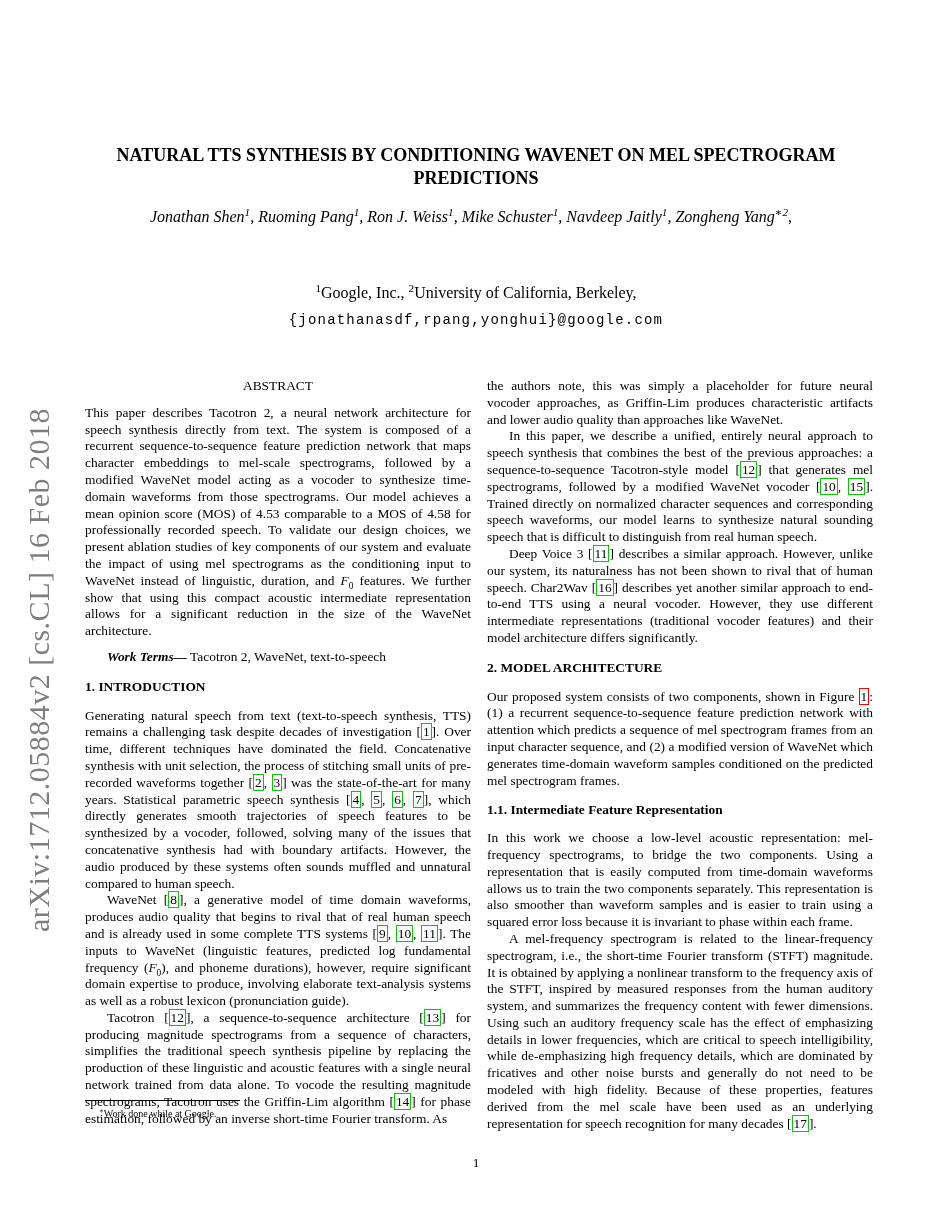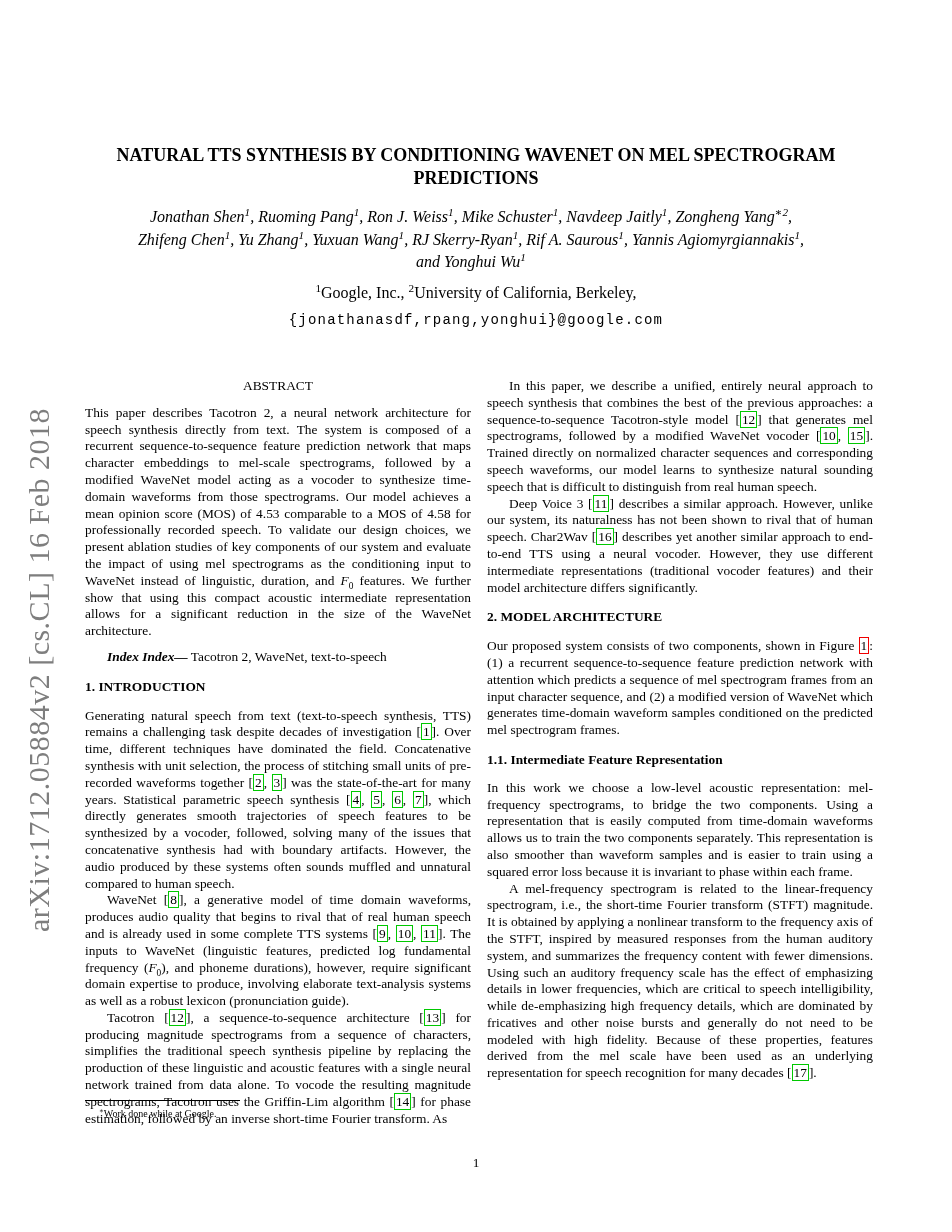--- a/index.html
+++ b/index.html
@@ -57,38 +57,37 @@
 <body>
 
 <div class="page">
 
   <div class="stamp">arXiv:1712.05884v2  [cs.CL]  16 Feb 2018</div>
 
   <div class="title">NATURAL TTS SYNTHESIS BY CONDITIONING WAVENET ON MEL SPECTROGRAM PREDICTIONS</div>
 
   <div class="authors">
     <div>Jonathan Shen<sup>1</sup>, Ruoming Pang<sup>1</sup>, Ron J. Weiss<sup>1</sup>, Mike Schuster<sup>1</sup>, Navdeep Jaitly<sup>1</sup>, Zongheng Yang<sup>∗2</sup>,</div>
-    <div>Zhifeng Chen<sup>1</sup>, Yu Zhang<sup>1</sup>, Yuxuan Wang<sup>1</sup>, RJ Skerry-Ryan<sup>1</sup>, Rif A. Saurous<sup>1</sup>, Yannis Agiomyrgiannakis<sup>1</sup>,</div>
-    <div>and Yonghui Wu<sup>1</sup></div>
   </div>
 
   <div class="affil"><sup>1</sup>Google, Inc., <sup>2</sup>University of California, Berkeley,</div>
   <div class="email">{jonathanasdf,rpang,yonghui}@google.com</div>
 
   <div class="col col-left">
     <div class="h-abstract">ABSTRACT</div>
     <p>This paper describes Tacotron 2, a neural network architecture for speech synthesis directly from text. The system is composed of a recurrent sequence-to-sequence feature prediction network that maps character embeddings to mel-scale spectrograms, followed by a modified WaveNet model acting as a vocoder to synthesize time-domain waveforms from those spectrograms. Our model achieves a mean opinion score (MOS) of 4.53 comparable to a MOS of 4.58 for professionally recorded speech. To validate our design choices, we present ablation studies of key components of our system and evaluate the impact of using mel spectrograms as the conditioning input to WaveNet instead of linguistic, duration, and <em>F</em><sub>0</sub> features. We further show that using this compact acoustic intermediate representation allows for a significant reduction in the size of the WaveNet architecture.</p>
-    <p class="index-line"><span class="index-label">Index Index—</span><span> Tacotron 2, WaveNet, text-to-speech</span></p>
+    <p class="index-line"><span class="index-label">Work Terms—</span><span> Tacotron 2, WaveNet, text-to-speech</span></p>
     <div class="sec-heading">1. INTRODUCTION</div>
     <p>Generating natural speech from text (text-to-speech synthesis, TTS) remains a challenging task despite decades of investigation [<span class="cbox g">1</span>]. Over time, different techniques have dominated the field. Concatenative synthesis with unit selection, the process of stitching small units of pre-recorded waveforms together [<span class="cbox g">2</span>, <span class="cbox g">3</span>] was the state-of-the-art for many years. Statistical parametric speech synthesis [<span class="cbox g">4</span>, <span class="cbox g">5</span>, <span class="cbox g">6</span>, <span class="cbox g">7</span>], which directly generates smooth trajectories of speech features to be synthesized by a vocoder, followed, solving many of the issues that concatenative synthesis had with boundary artifacts. However, the audio produced by these systems often sounds muffled and unnatural compared to human speech.</p>
     <p class="indent">WaveNet [<span class="cbox g">8</span>], a generative model of time domain waveforms, produces audio quality that begins to rival that of real human speech and is already used in some complete TTS systems [<span class="cbox g">9</span>, <span class="cbox g">10</span>, <span class="cbox g">11</span>]. The inputs to WaveNet (linguistic features, predicted log fundamental frequency (<em>F</em><sub>0</sub>), and phoneme durations), however, require significant domain expertise to produce, involving elaborate text-analysis systems as well as a robust lexicon (pronunciation guide).</p>
     <p class="indent">Tacotron [<span class="cbox g">12</span>], a sequence-to-sequence architecture [<span class="cbox g">13</span>] for producing magnitude spectrograms from a sequence of characters, simplifies the traditional speech synthesis pipeline by replacing the production of these linguistic and acoustic features with a single neural network trained from data alone. To vocode the resulting magnitude spectrograms, Tacotron uses the Griffin-Lim algorithm [<span class="cbox g">14</span>] for phase estimation, followed by an inverse short-time Fourier transform. As</p>
   </div>
 
   <div class="col col-right">
+    <p>the authors note, this was simply a placeholder for future neural vocoder approaches, as Griffin-Lim produces characteristic artifacts and lower audio quality than approaches like WaveNet.</p>
     <p class="indent">In this paper, we describe a unified, entirely neural approach to speech synthesis that combines the best of the previous approaches: a sequence-to-sequence Tacotron-style model [<span class="cbox g">12</span>] that generates mel spectrograms, followed by a modified WaveNet vocoder [<span class="cbox g">10</span>, <span class="cbox g">15</span>]. Trained directly on normalized character sequences and corresponding speech waveforms, our model learns to synthesize natural sounding speech that is difficult to distinguish from real human speech.</p>
     <p class="indent">Deep Voice 3 [<span class="cbox g">11</span>] describes a similar approach. However, unlike our system, its naturalness has not been shown to rival that of human speech. Char2Wav [<span class="cbox g">16</span>] describes yet another similar approach to end-to-end TTS using a neural vocoder. However, they use different intermediate representations (traditional vocoder features) and their model architecture differs significantly.</p>
     <div class="sec-heading">2. MODEL ARCHITECTURE</div>
     <p>Our proposed system consists of two components, shown in Figure <span class="cbox r">1</span>: (1) a recurrent sequence-to-sequence feature prediction network with attention which predicts a sequence of mel spectrogram frames from an input character sequence, and (2) a modified version of WaveNet which generates time-domain waveform samples conditioned on the predicted mel spectrogram frames.</p>
     <div class="subsec-heading">1.1. Intermediate Feature Representation</div>
     <p>In this work we choose a low-level acoustic representation: mel-frequency spectrograms, to bridge the two components. Using a representation that is easily computed from time-domain waveforms allows us to train the two components separately. This representation is also smoother than waveform samples and is easier to train using a squared error loss because it is invariant to phase within each frame.</p>
     <p class="indent">A mel-frequency spectrogram is related to the linear-frequency spectrogram, i.e., the short-time Fourier transform (STFT) magnitude. It is obtained by applying a nonlinear transform to the frequency axis of the STFT, inspired by measured responses from the human auditory system, and summarizes the frequency content with fewer dimensions. Using such an auditory frequency scale has the effect of emphasizing details in lower frequencies, which are critical to speech intelligibility, while de-emphasizing high frequency details, which are dominated by fricatives and other noise bursts and generally do not need to be modeled with high fidelity. Because of these properties, features derived from the mel scale have been used as an underlying representation for speech recognition for many decades [<span class="cbox g">17</span>].</p>
   </div>
 
   <div class="footnote-block">

